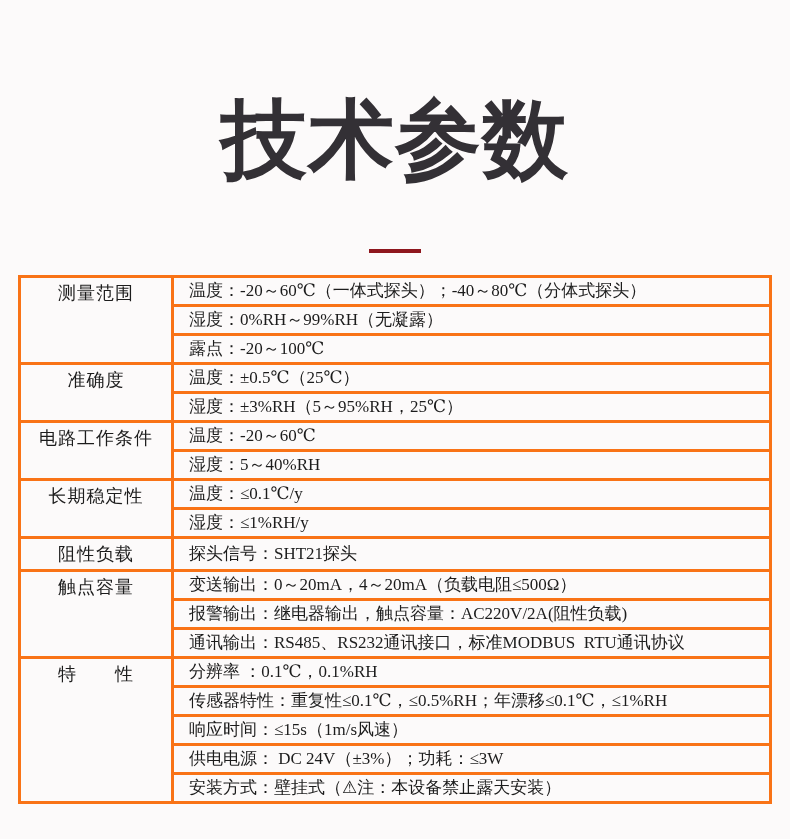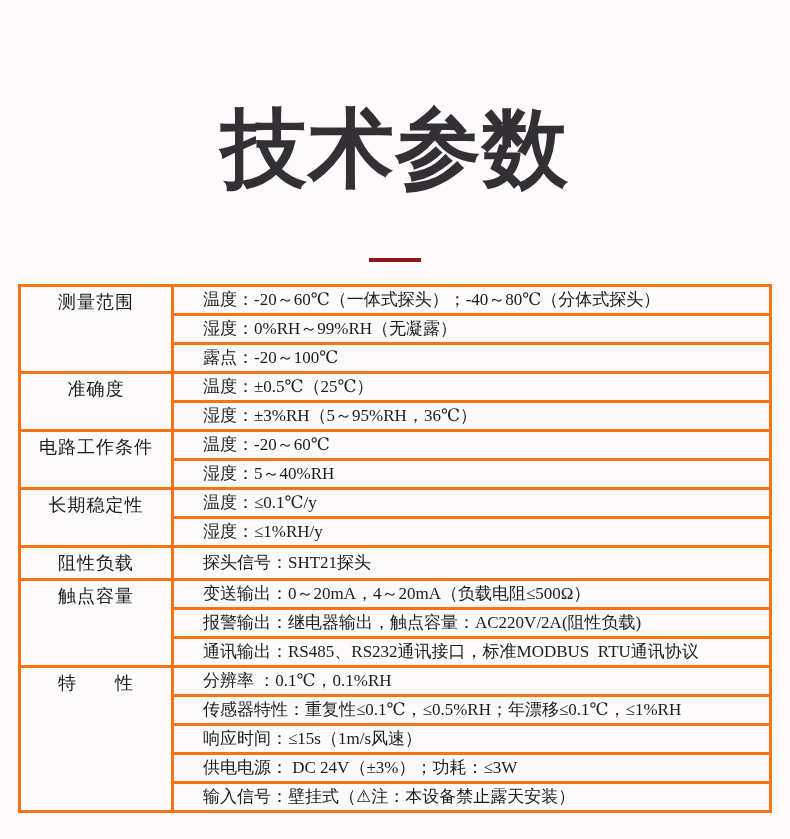--- a/index.html
+++ b/index.html
@@ -11,21 +11,21 @@
     font-family: "Liberation Serif", "DejaVu Serif", serif;
     color: #1c1c1c;
     overflow: hidden;
   }
   .page {
     width: 790px;
     height: 839px;
     position: relative;
   }
   .page-title {
-    margin: 13px;
+    margin: 4px;
     padding-top: 88px;
     text-align: center;
     font-family: "Liberation Sans", "DejaVu Sans", sans-serif;
     font-weight: 900;
     font-size: 86px;
     line-height: 1.1;
     color: #333035;
     letter-spacing: 1px;
   }
   .accent-divider {
@@ -48,21 +48,21 @@
   }
   td.group-label {
     width: 148px;
     text-align: center;
     vertical-align: top;
     padding-top: 3px;
     font-size: 18px;
     letter-spacing: 1px;
   }
   td.spec-value {
-    padding: 0 6px 0 29px;
+    padding: 0 6px 0 15px;
     font-size: 17px;
     white-space: pre;
     vertical-align: middle;
   }
 </style>
 </head>
 <body>
 
 <div class="page">
 
@@ -82,21 +82,21 @@
       </tr>
       <tr>
         <td class="spec-value">露点：-20～100℃</td>
       </tr>
 
       <tr>
         <td class="group-label" rowspan="2">准确度</td>
         <td class="spec-value">温度：±0.5℃（25℃）</td>
       </tr>
       <tr>
-        <td class="spec-value">湿度：±3%RH（5～95%RH，36℃）</td>
+        <td class="spec-value">湿度：±3%RH（5～95%RH，25℃）</td>
       </tr>
 
       <tr>
         <td class="group-label" rowspan="2">电路工作条件</td>
         <td class="spec-value">温度：-20～60℃</td>
       </tr>
       <tr>
         <td class="spec-value">湿度：5～40%RH</td>
       </tr>
 
@@ -131,18 +131,18 @@
       <tr>
         <td class="spec-value">传感器特性：重复性≤0.1℃，≤0.5%RH；年漂移≤0.1℃，≤1%RH</td>
       </tr>
       <tr>
         <td class="spec-value">响应时间：≤15s（1m/s风速）</td>
       </tr>
       <tr>
         <td class="spec-value">供电电源： DC 24V（±3%）；功耗：≤3W</td>
       </tr>
       <tr>
-        <td class="spec-value">输入信号：壁挂式（⚠注：本设备禁止露天安装）</td>
+        <td class="spec-value">安装方式：壁挂式（⚠注：本设备禁止露天安装）</td>
       </tr>
     </tbody>
   </table>
 
 </div>
 
 </body></html>

